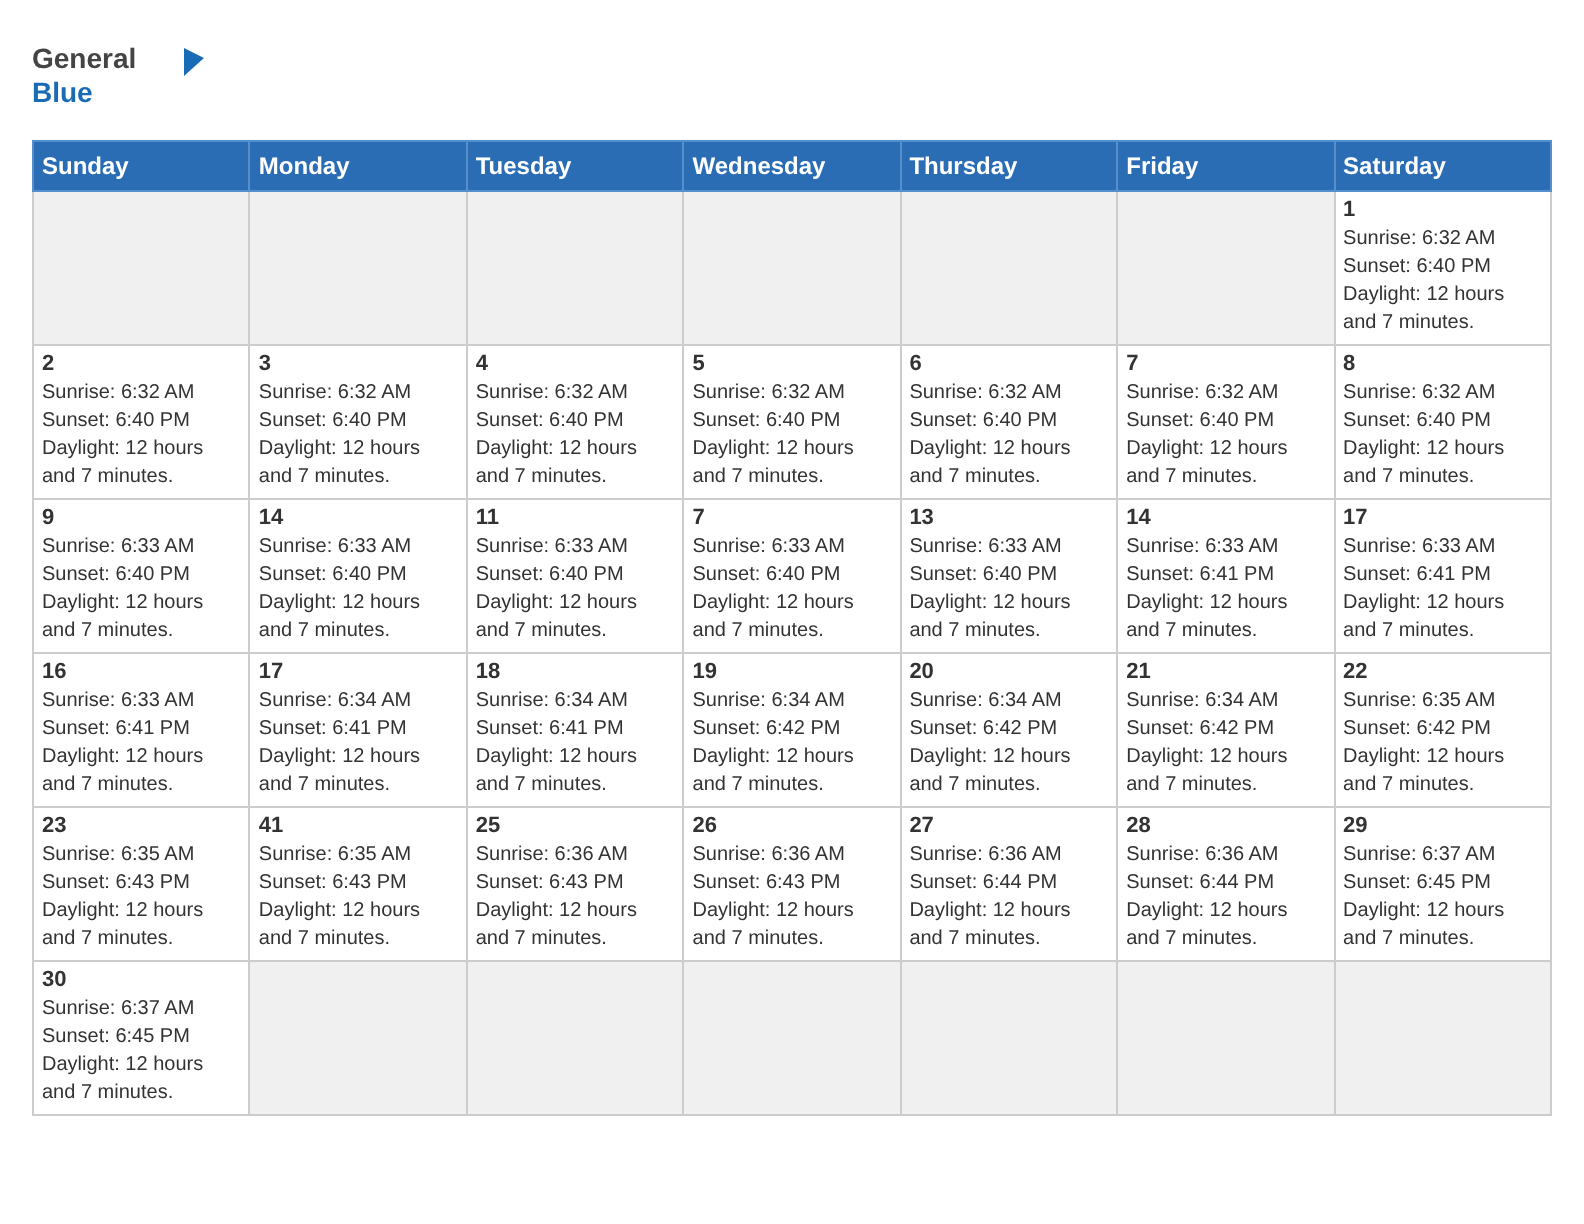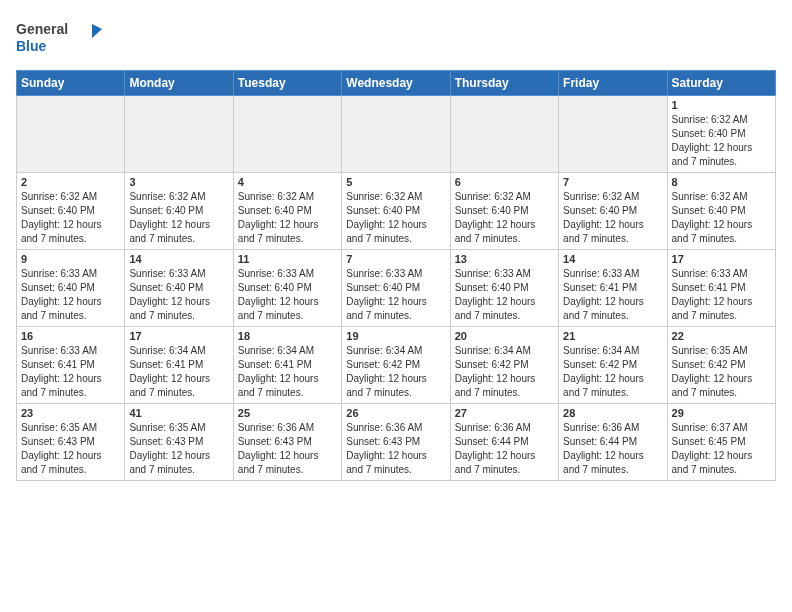--- a/index.html
+++ b/index.html
@@ -229,14 +229,26 @@
         </td>
         <td>
           <span class="day-number">28</span>
           <div class="day-info">Sunrise: 6:36 AM<br>Sunset: 6:44 PM<br>Daylight: 12 hours and 7 minutes.</div>
         </td>
         <td>
           <span class="day-number">29</span>
           <div class="day-info">Sunrise: 6:37 AM<br>Sunset: 6:45 PM<br>Daylight: 12 hours and 7 minutes.</div>
         </td>
       </tr>
+      <tr>
+        <td>
+          <span class="day-number">30</span>
+          <div class="day-info">Sunrise: 6:37 AM<br>Sunset: 6:45 PM<br>Daylight: 12 hours and 7 minutes.</div>
+        </td>
+        <td class="empty"></td>
+        <td class="empty"></td>
+        <td class="empty"></td>
+        <td class="empty"></td>
+        <td class="empty"></td>
+        <td class="empty"></td>
+      </tr>
     </tbody>
 </table>
 
 </body></html>

